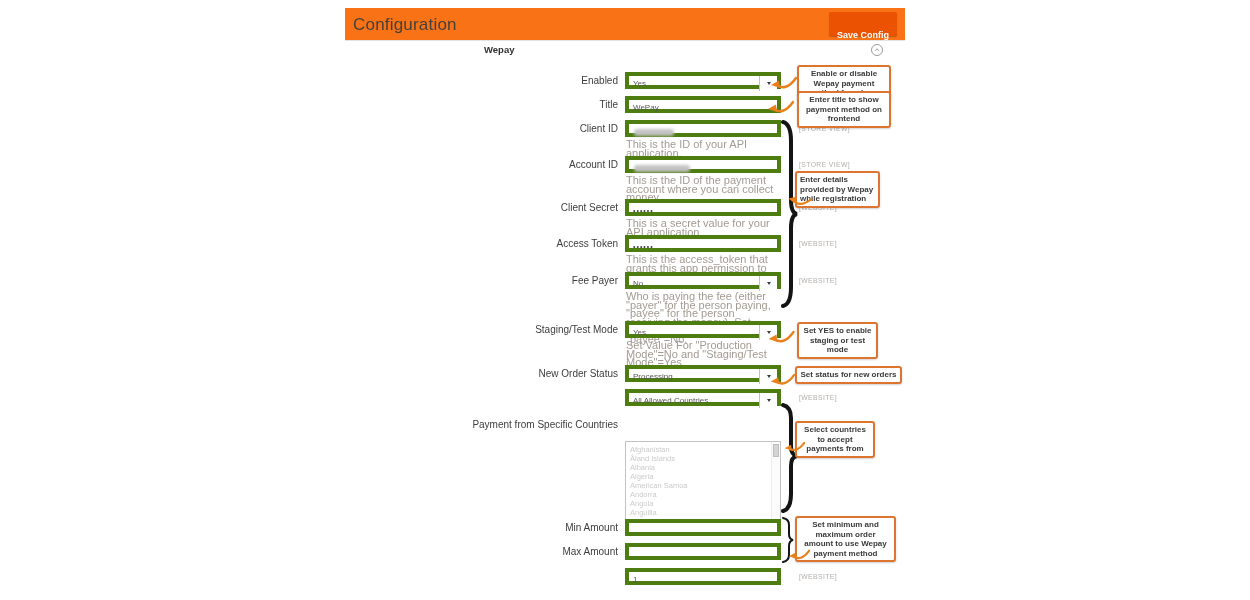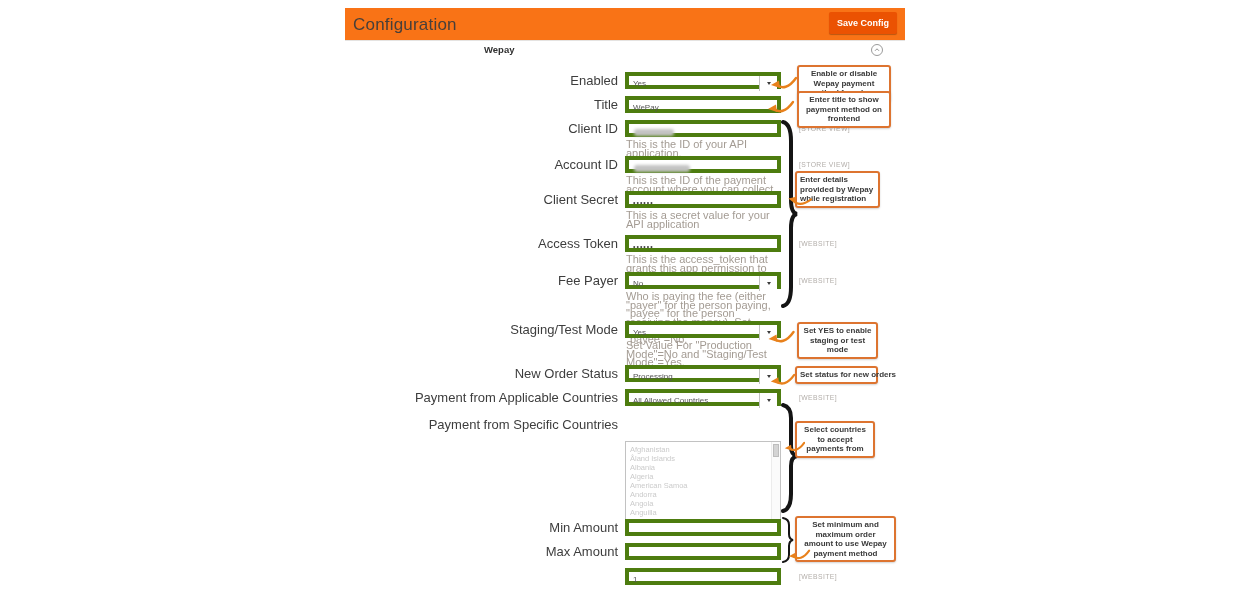--- a/index.html
+++ b/index.html
@@ -4,33 +4,33 @@
 <style>
   * { margin:0; padding:0; box-sizing:border-box; }
   html,body { width:1250px; height:600px; background:#ffffff; overflow:hidden;
     font-family:"Liberation Sans","DejaVu Sans",sans-serif; }
   .stage { position:relative; width:1250px; height:600px; background:#fff; }
 
   
   .header-band { position:absolute; left:345px; top:8px; width:560px; height:33px;
     background:#f97316; border-bottom:1px solid #e5e3e1; }
   .page-title { position:absolute; left:8px; top:7px; font-size:17px; color:#473f3a; letter-spacing:.2px; }
-  .save-btn { position:absolute; right:8px; top:4px; height:22px; padding:0 8px;
+  .save-btn { position:absolute; right:8px; top:4px; height:22px; padding:12px 8px;
     background:#eb5202; color:#fff; font-size:9px; font-weight:bold; line-height:22px;
     border:none; border-radius:2px; cursor:pointer; box-shadow:0 1px 1px rgba(0,0,0,.25); }
 
   
   .section-title { position:absolute; left:484px; top:44px; font-size:9.5px; font-weight:bold; color:#303030; }
   .collapse-btn { position:absolute; left:871px; top:44px; width:12px; height:12px;
     border:1px solid #9b9b9b; border-radius:50%; background:#fff; display:flex; align-items:center; justify-content:center; }
 
   
   .row { position:absolute; left:345px; width:560px; height:18px; }
   .lbl { position:absolute; left:0; top:0; width:273px; text-align:right;
-    font-size:13px; color:#3d3d3d; line-height:17px; white-space:nowrap; }
+    font-size:10px; color:#3d3d3d; line-height:17px; white-space:nowrap; }
   .input, .select { position:absolute; left:280px; top:0; width:156px; height:17px;
     background:#fff; border:4px solid #4d7c0f; font-size:8px; color:#555; }
   .input .val { display:block; line-height:15px; padding-left:4px; }
   .input .dots { display:block; line-height:15px; padding-left:4px; letter-spacing:1px; font-size:7px; color:#444; }
   .redact { position:absolute; left:5px; top:5px; height:7px; background:#c3c3c3;
     border-radius:3px; filter:blur(1.4px); }
   .select .selval { position:absolute; left:4px; top:0; line-height:15px; }
   .selbtn { position:absolute; right:0; top:0; width:18px; height:15px; border-left:1px solid #c2c2c2;
     display:flex; align-items:center; justify-content:center; background:#fff; }
   .caret { width:0; height:0; border-left:2.5px solid transparent; border-right:2.5px solid transparent;
@@ -100,21 +100,21 @@
 
   <div class="row" style="top:156px">
     <div class="lbl">Account ID</div>
     <div class="input">
       <span class="redact" style="width:56px"></span>
     </div>
     <div class="scope">[STORE VIEW]</div>
     <div class="hint">This is the ID of the payment account where you can collect money.</div>
   </div>
 
-  <div class="row" style="top:191px">
+  <div class="row" style="top:199px">
     <div class="lbl">Client Secret</div>
     <div class="input">
       <span class="dots">••••••</span>
     </div>
     <div class="scope">[WEBSITE]</div>
     <div class="hint">This is a secret value for your API application</div>
   </div>
 
   <div class="row" style="top:235px">
     <div class="lbl">Access Token</div>
@@ -152,21 +152,20 @@
     <div class="lbl">New Order Status</div>
     <div class="select">
       <span class="selval">Processing</span>
       <span class="selbtn">
           <i class="caret"></i>
         </span>
     </div>
   </div>
 
   <div class="row" style="top:389px">
-    <div class="lbl">Payment from Applicable Countries</div>
     <div class="select">
       <span class="selval">All Allowed Countries</span>
       <span class="selbtn">
           <i class="caret"></i>
         </span>
     </div>
     <div class="scope">[WEBSITE]</div>
   </div>
 
   <div class="row" style="top:415px;height:92px">
@@ -215,21 +214,21 @@
     <path d="M5,3 Q13,5 13,16 L13,44 Q13,53 19,54 Q13,55 13,64 L13,92 Q13,107 5,109" fill="none" stroke="#141414" stroke-width="4" stroke-linecap="round"></path>
   </svg>
   <svg class="brace" style="left:780px;top:516px" width="16" height="48" viewBox="0 0 16 48">
     <path d="M3,2 Q9,3 9,9 L9,18 Q9,23 13,24 Q9,25 9,30 L9,39 Q9,45 3,46" fill="none" stroke="#141414" stroke-width="2" stroke-linecap="round"></path>
   </svg>
 
   <div class="callout" style="left:797px;top:65px;width:94px">Enable or disable Wepay payment method from here</div>
   <div class="callout" style="left:795px;top:171px;width:85px;text-align:left">Enter details provided by Wepay while registration</div>
   <div class="callout" style="left:797px;top:91px;width:94px">Enter title to show payment method on frontend</div>
   <div class="callout" style="left:797px;top:322px;width:81px">Set YES to enable staging or test mode</div>
-  <div class="callout" style="left:795px;top:366px;width:83px;white-space:nowrap">Set status for new orders</div>
+  <div class="callout" style="left:795px;top:366px;width:107px;white-space:nowrap">Set status for new orders</div>
   <div class="callout" style="left:795px;top:421px;width:80px">Select countries to accept payments from</div>
   <div class="callout" style="left:795px;top:516px;width:101px">Set minimum and maximum order amount to use Wepay payment method</div>
 
   <svg class="arrow" style="left:770px;top:76px" width="27" height="16" viewBox="0 0 27 16">
     <path d="M26,2 C19,12 12,13 7,9" fill="none" stroke="#e8811c" stroke-width="2.4" stroke-linecap="round"></path>
     <path d="M9,4.5 L1,9 L10,12 Z" fill="#e8811c"></path>
   </svg>
   <svg class="arrow" style="left:766px;top:100px" width="29" height="16" viewBox="0 0 27 16">
     <path d="M26,2 C19,12 12,13 7,9" fill="none" stroke="#e8811c" stroke-width="2.4" stroke-linecap="round"></path>
     <path d="M9,4.5 L1,9 L10,12 Z" fill="#e8811c"></path>

